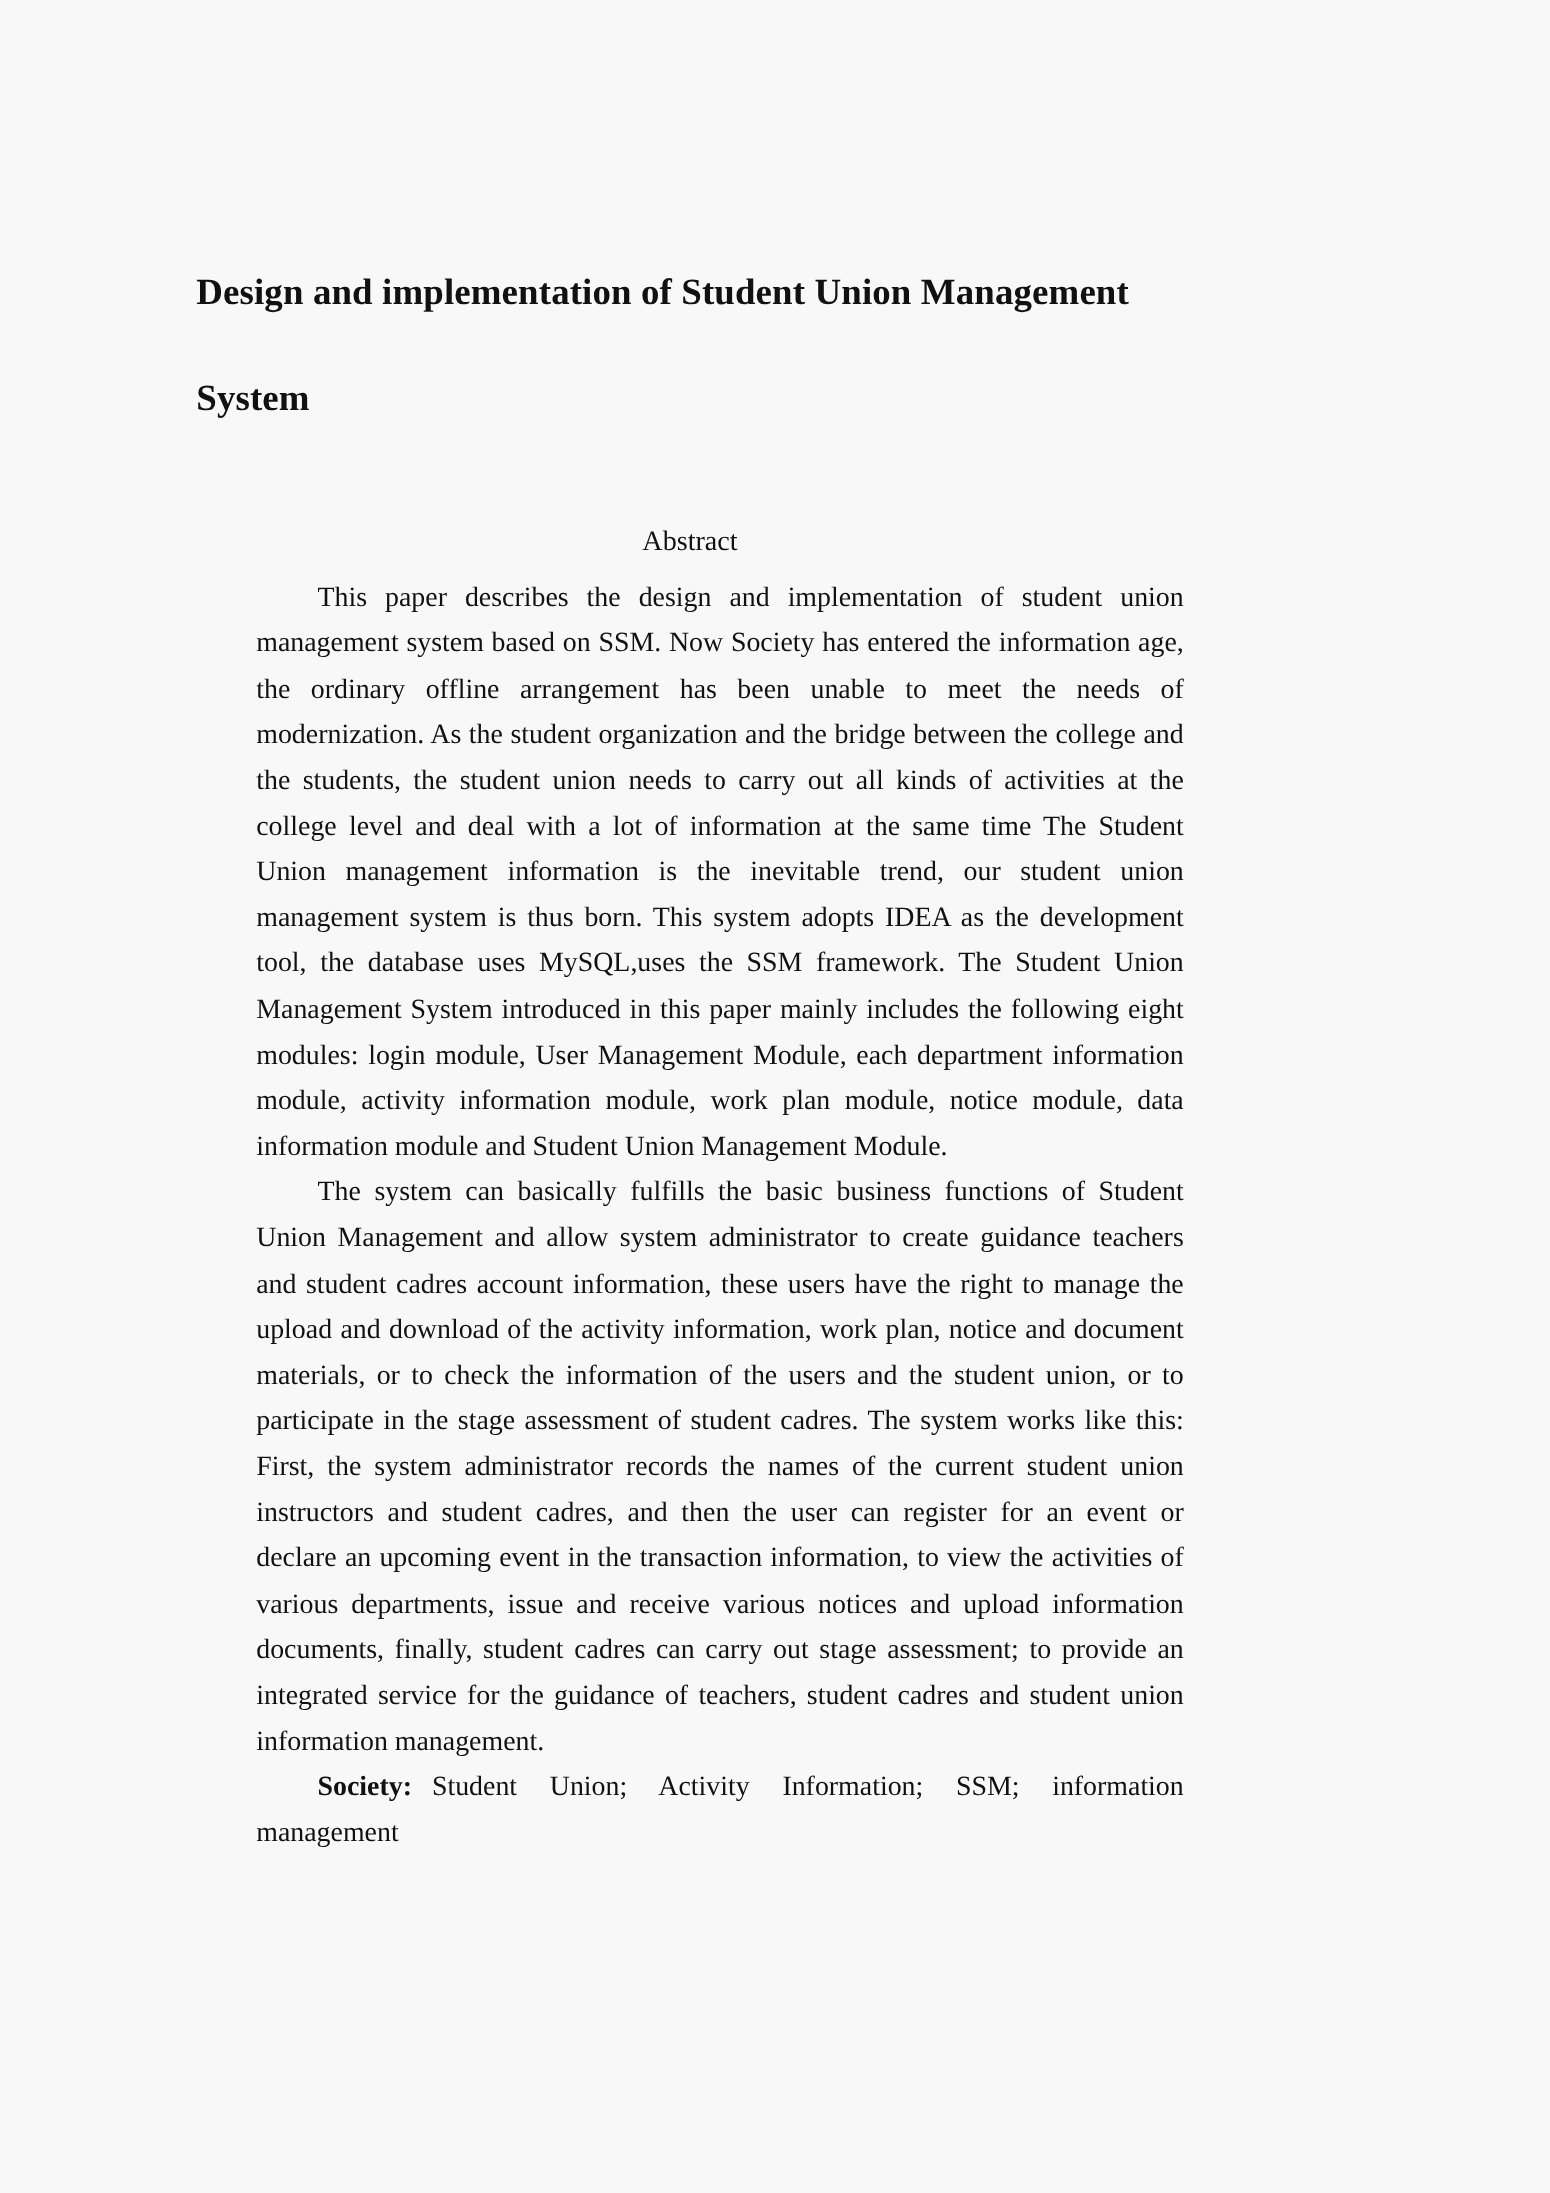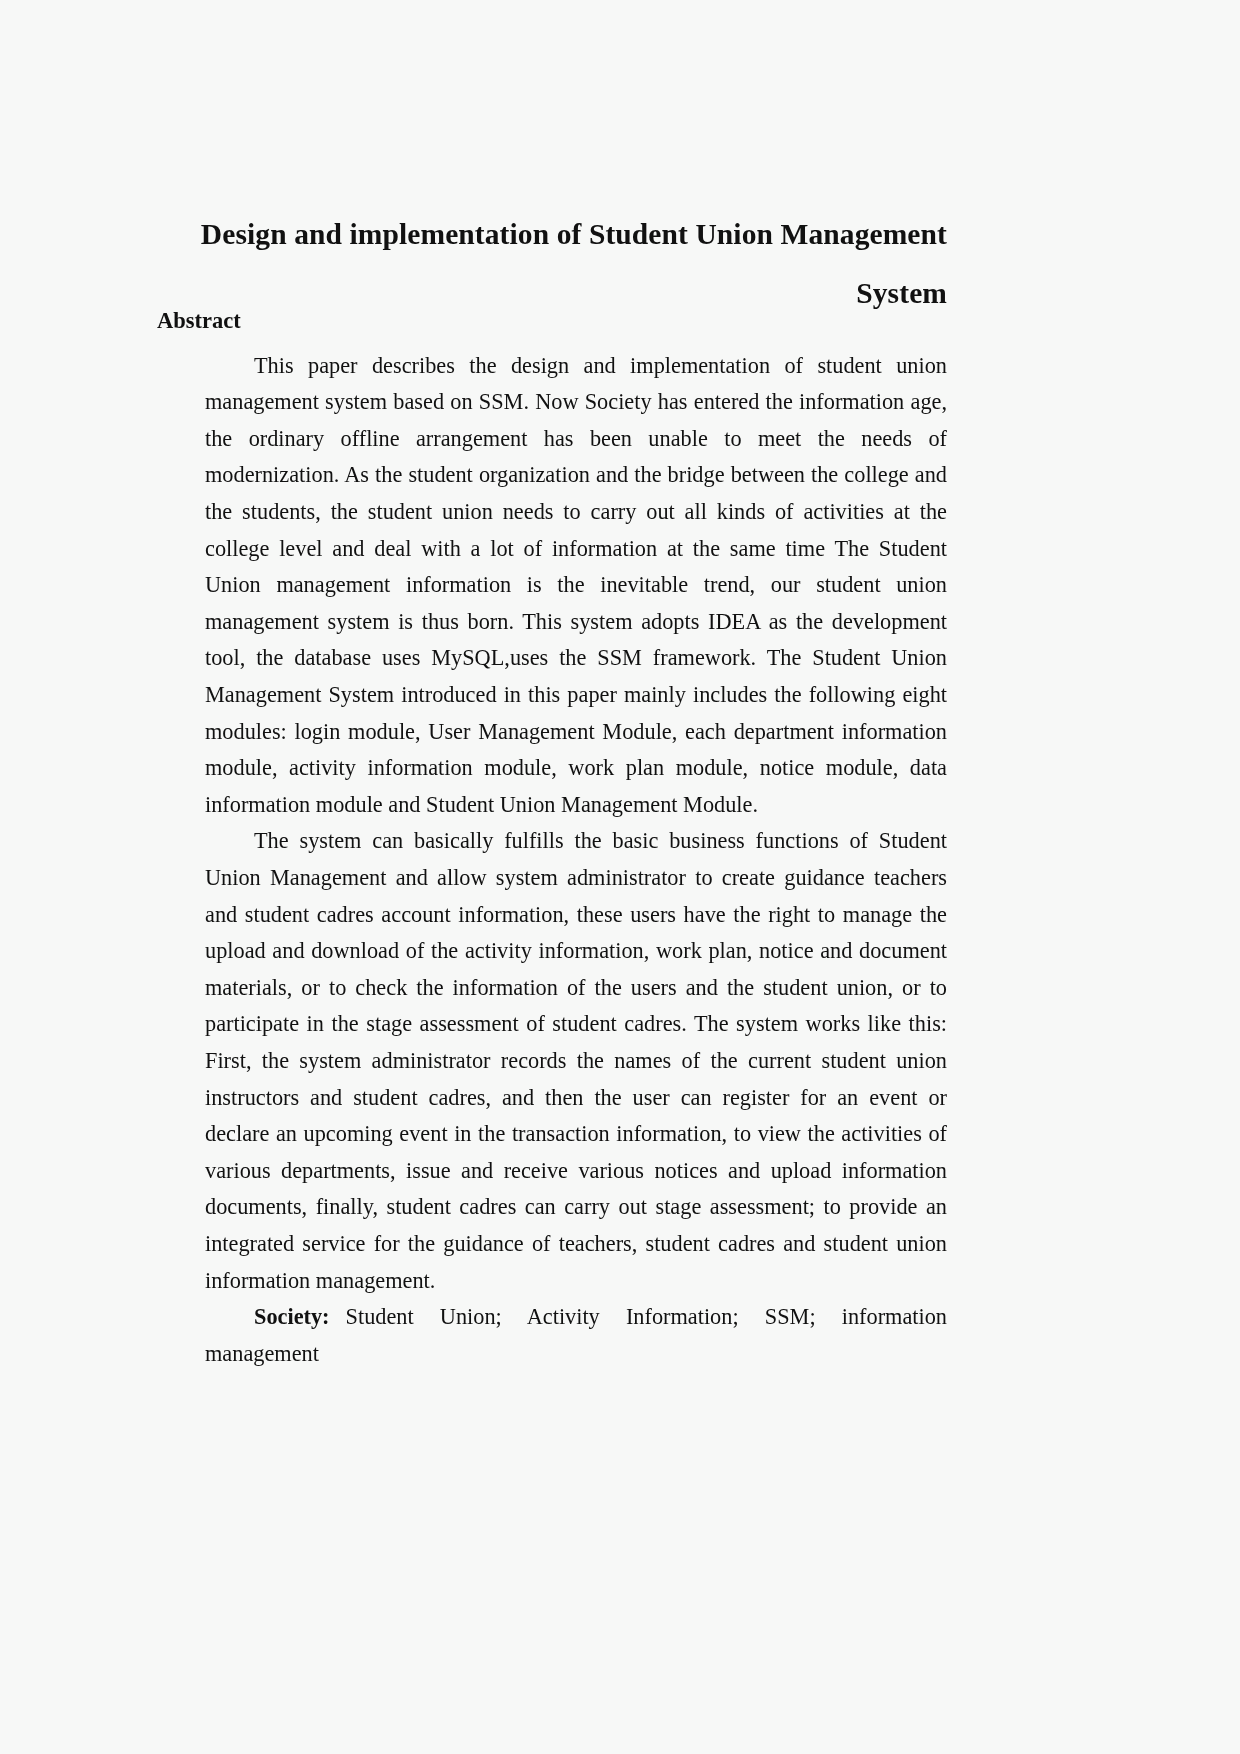--- a/index.html
+++ b/index.html
@@ -23,35 +23,36 @@
   }
   .content {
     position: absolute;
     left: 157px;
     top: 0;
     width: 790px;
   }
   .doc-title {
     font-size: 29.5px;
     font-weight: bold;
-    text-align: right;
+    text-align: left;
     letter-spacing: 0.1px;
     line-height: 1.05;
   }
   .title-line1 {
     margin-top: 219px;
   }
   .title-line2 {
-    margin-top: 28px;
+    margin-top: 54px;
     font-family: Liberation Serif, serif;
   }
   .abstract-heading {
+    margin-top: 86px;
     font-size: 22.5px;
-    font-weight: bold;
-    text-align: left;
+    font-weight: normal;
+    text-align: center;
     line-height: 1.1;
   }
   .abstract-body {
     margin-top: 14px;
     font-size: 22.3px;
     line-height: 36.6px;
     text-align: justify;
     text-justify: inter-word;
     hyphens: none;
     margin-left: 48px;

